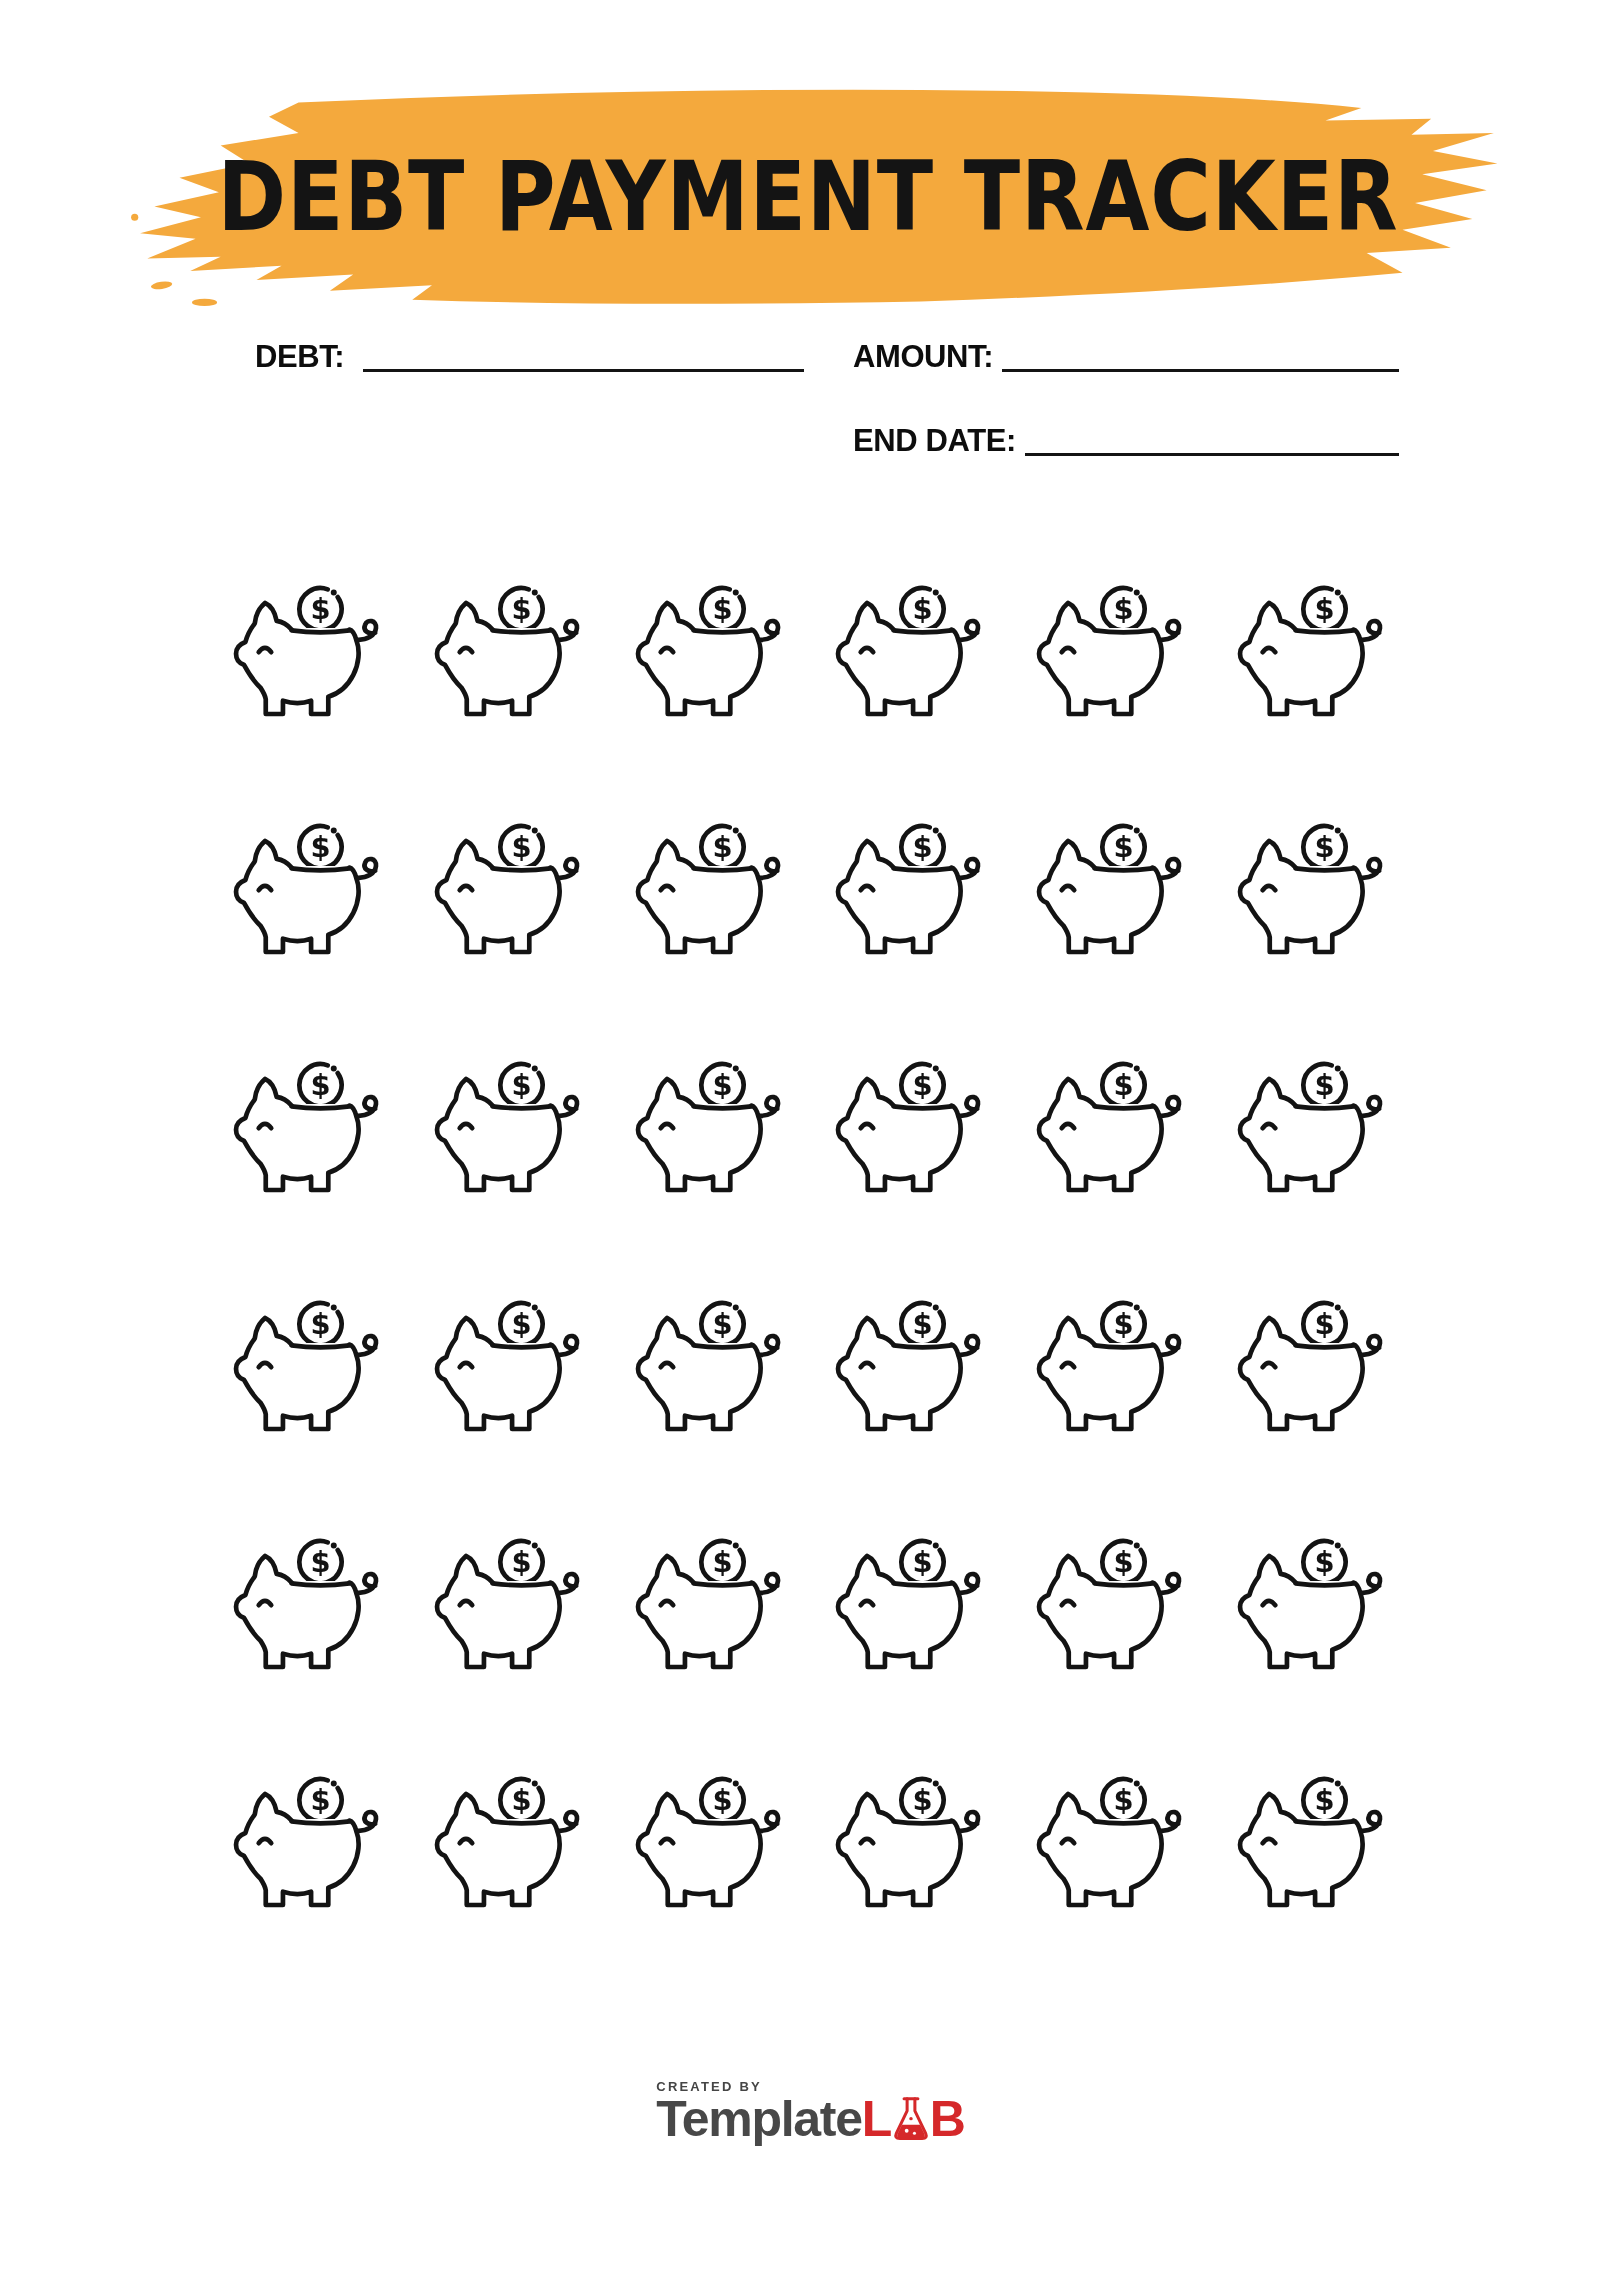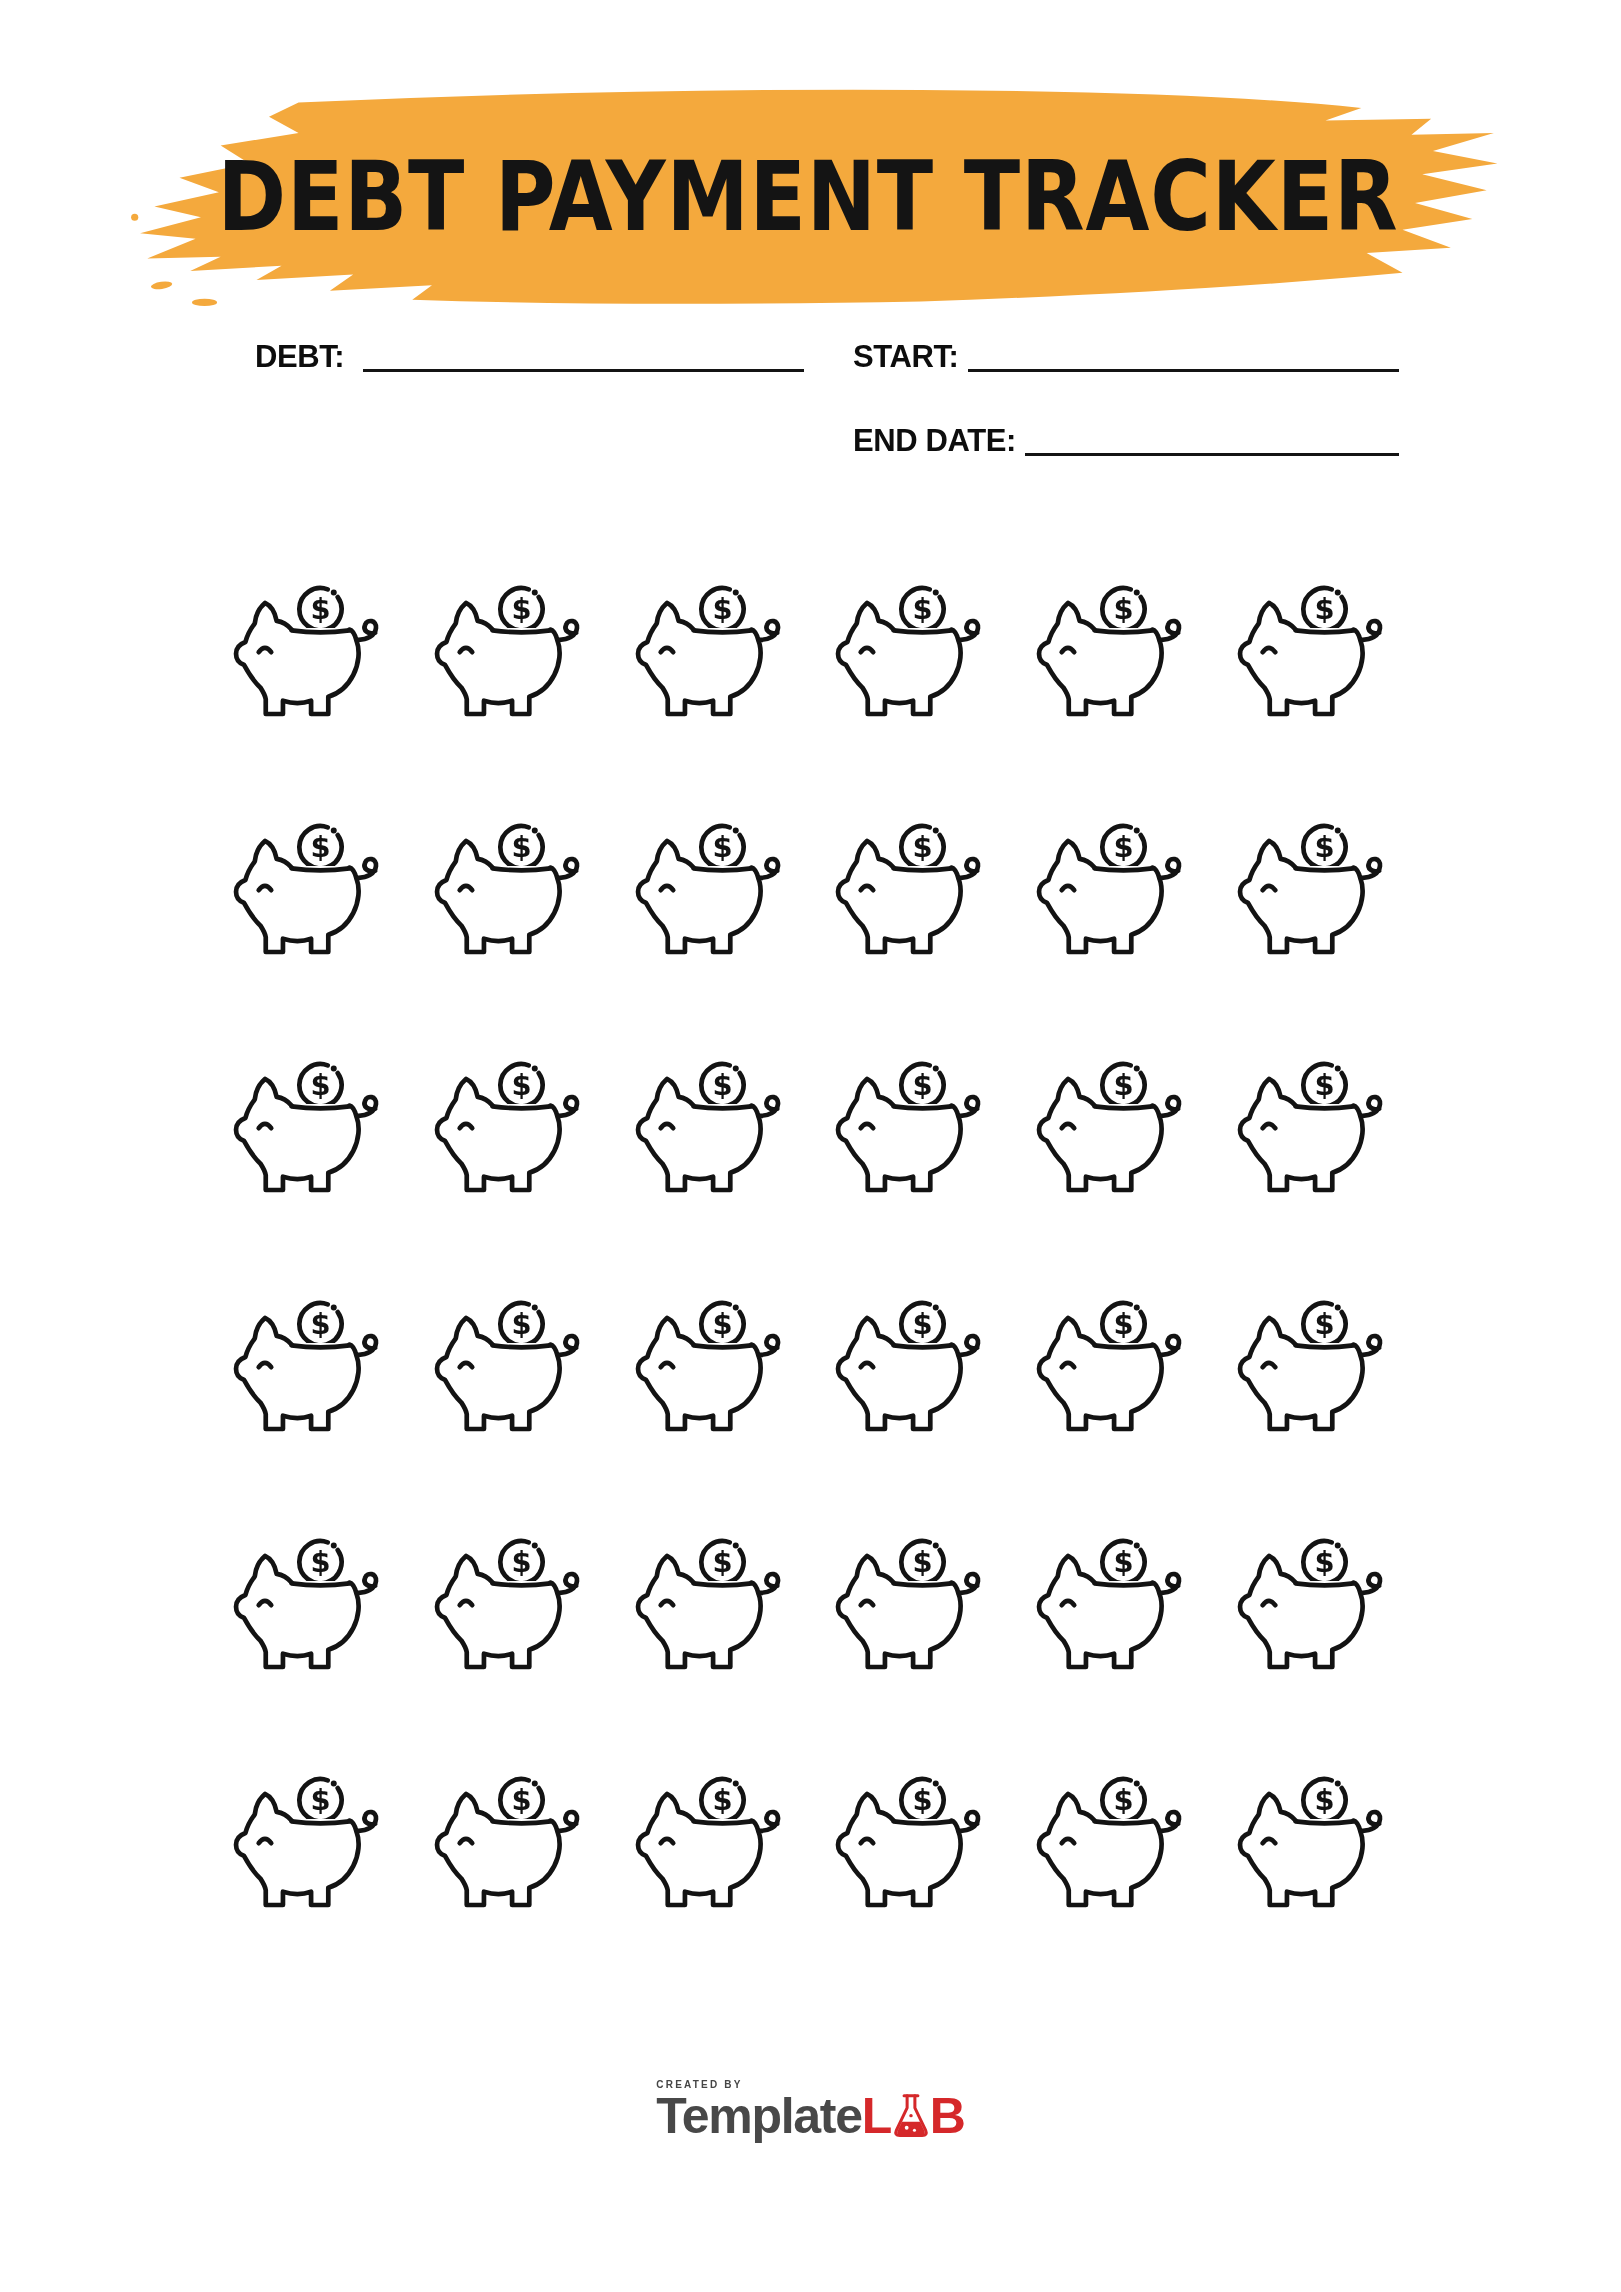--- a/index.html
+++ b/index.html
@@ -36,21 +36,21 @@
     position:absolute;left:215px;top:534px;width:1204px;height:1429px;
     display:grid;grid-template-columns:repeat(6,1fr);grid-template-rows:repeat(6,1fr);
   }
   .cell{display:flex;align-items:center;justify-content:center;}
   .piggy{width:172px;height:152px;}
 
   
   .footer{position:absolute;left:0;right:0;top:2080px;display:flex;justify-content:center;}
   .footer-inner{display:flex;flex-direction:column;align-items:flex-start;}
   .created-by{
-    font-size:10px;font-weight:bold;letter-spacing:2.2px;color:#454545;line-height:1;
+    font-size:13px;font-weight:bold;letter-spacing:2.2px;color:#454545;line-height:1;
   }
   .wordmark{
     display:flex;align-items:flex-end;line-height:.95;margin-top:3px;
     font-size:50px;font-weight:bold;letter-spacing:-1.3px;
   }
   .wm-gray{color:#484848;}
   .wm-red{color:#d5282a;}
   .flask{width:38px;height:47px;margin:0 0 0.9px 0.9px;}
 
   
@@ -80,21 +80,21 @@
       <ellipse fill="#f4a93d" cx="100" cy="247" rx="14" ry="4"></ellipse>
     </svg>
     <h1 class="page-title">DEBT PAYMENT TRACKER</h1>
   </div>
 
   <div class="field f-debt">
     <span class="flabel">DEBT:</span>
     <span class="fline"></span>
   </div>
   <div class="field f-amount">
-    <span class="flabel">START:</span>
+    <span class="flabel">AMOUNT:</span>
     <span class="fline"></span>
   </div>
   <div class="field f-end">
     <span class="flabel">END DATE:</span>
     <span class="fline"></span>
   </div>
 
   <div class="tracker-grid">
     <div class="cell">
       <svg class="piggy" viewBox="0 0 220 192">

